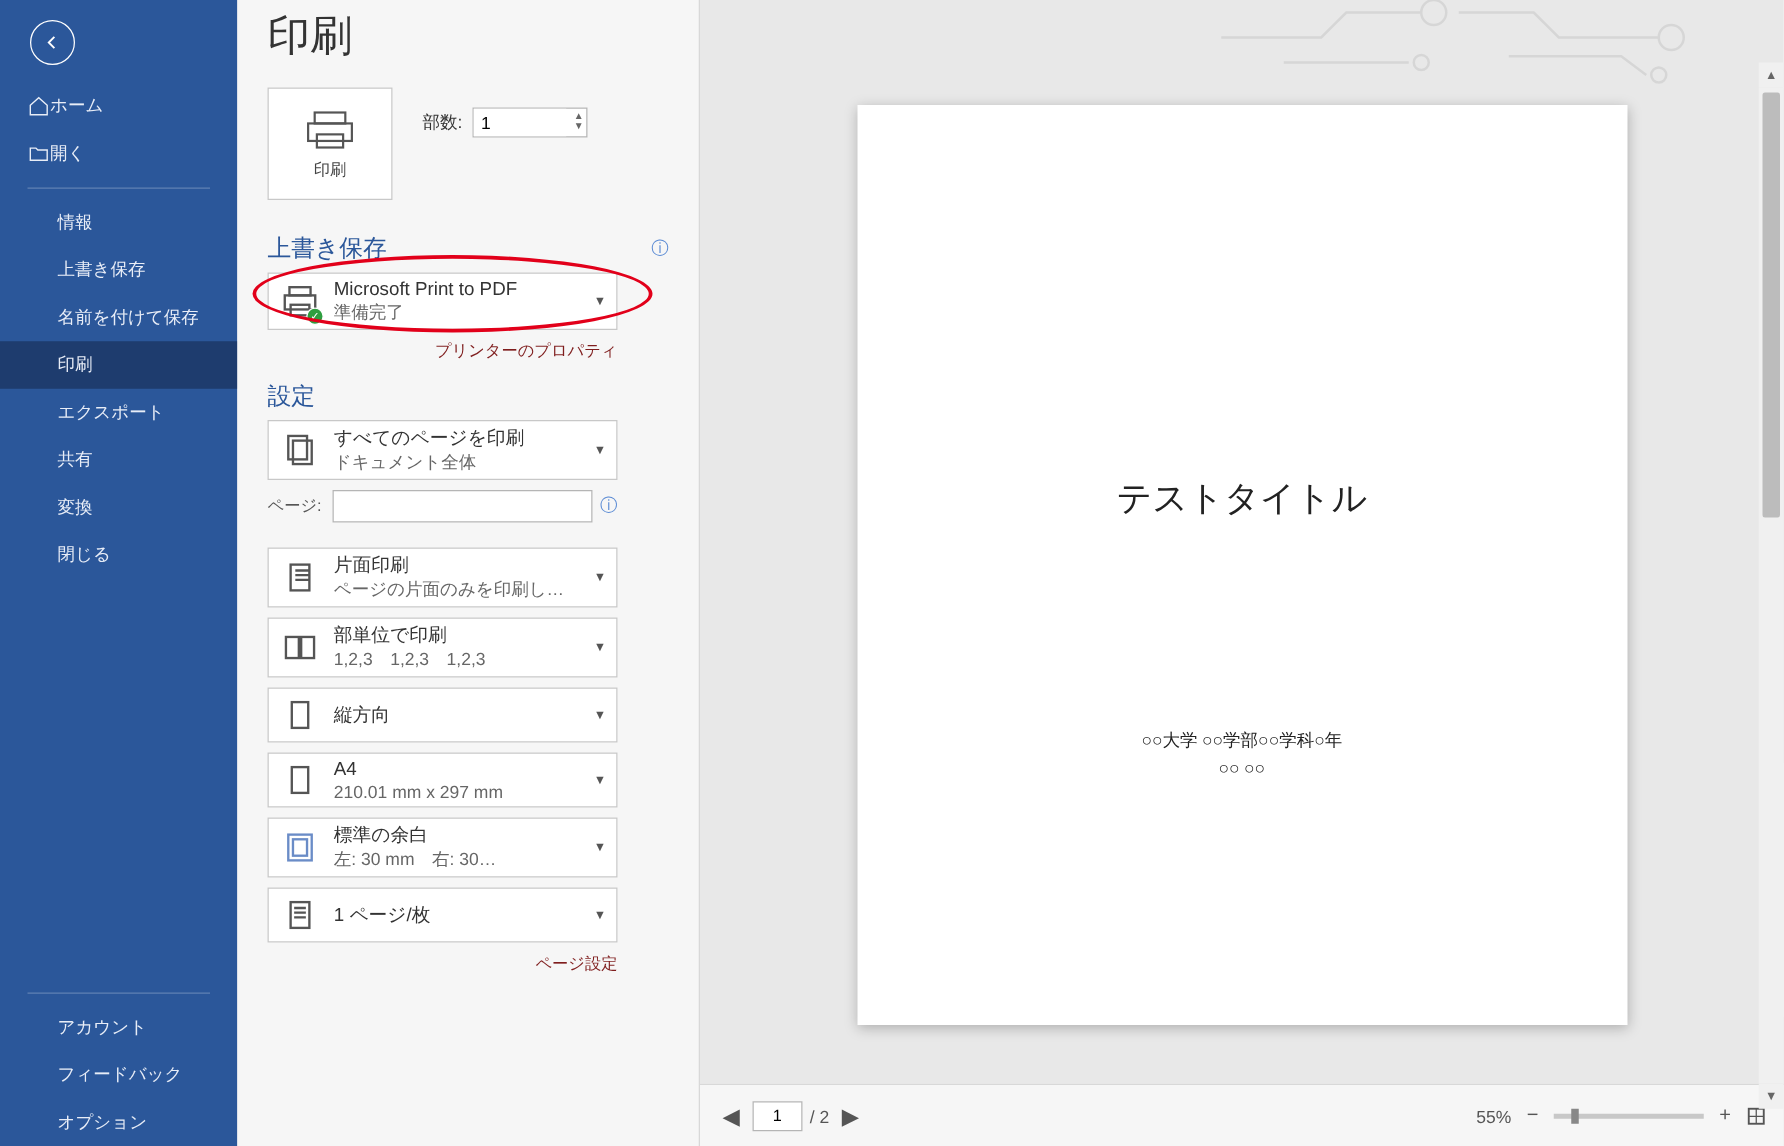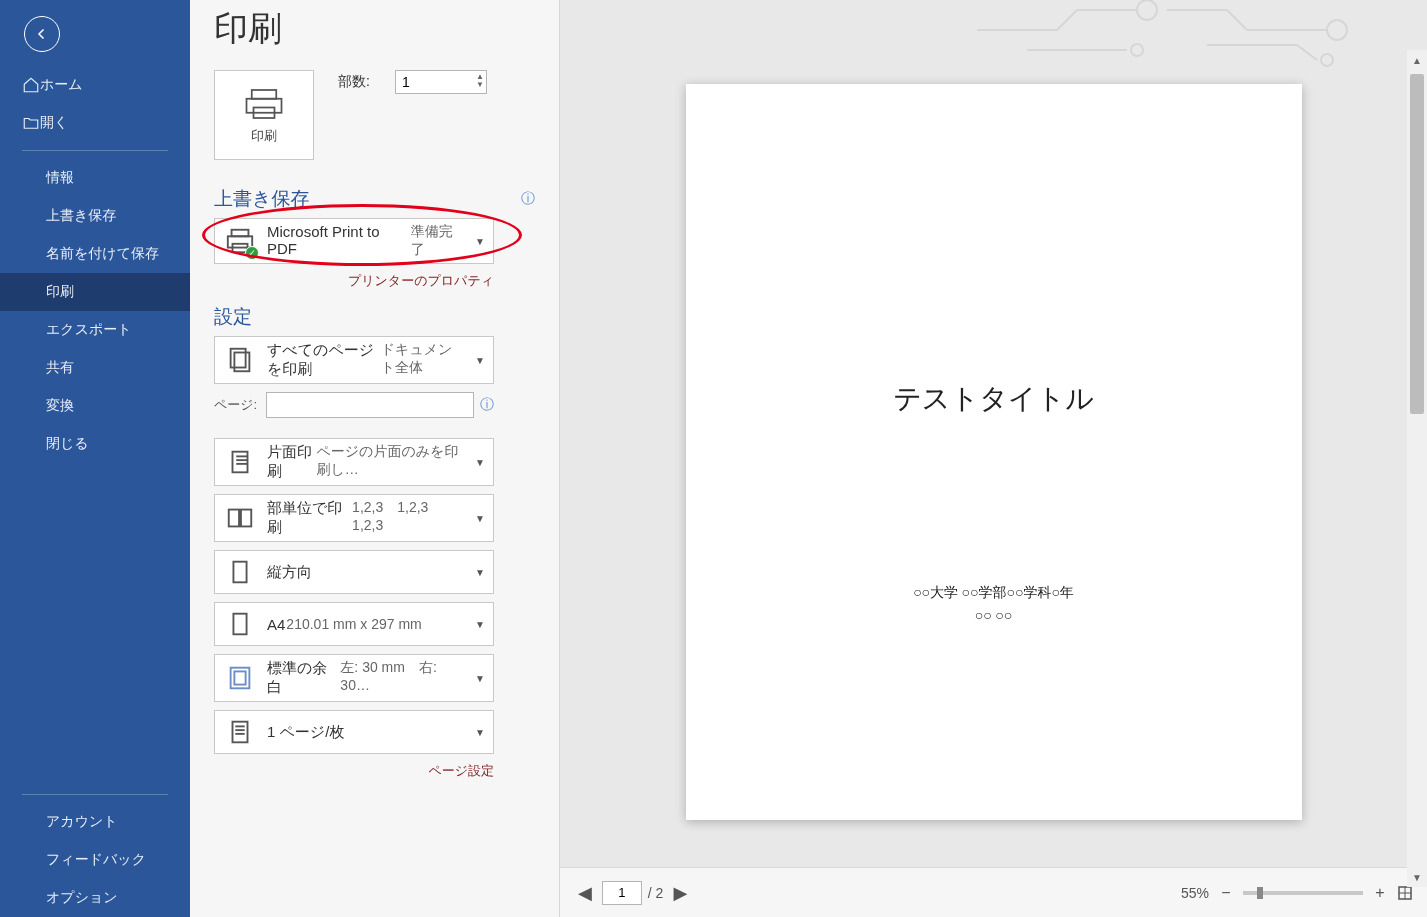--- a/index.html
+++ b/index.html
@@ -21,37 +21,37 @@
   .main { flex: 1; display: flex; background: #f6f6f6; position: relative; }
 
   
   .settings-col { width: 370px; padding: 0 24px 16px 24px; overflow: hidden; border-right: 1px solid #d8d8d8; background: #f6f6f6; }
   .page-title { font-size: 34px; font-weight: 300; color: #333; margin: 6px 0 18px 0; }
 
   .print-row { display: flex; align-items: flex-start; gap: 24px; margin-bottom: 26px; }
   .print-btn { width: 100px; height: 90px; border: 1px solid #c8c8c8; background: #fff; display: flex; flex-direction: column; align-items: center; justify-content: center; cursor: pointer; }
   .print-btn svg { width: 42px; height: 38px; stroke: #555; fill: none; stroke-width: 2; }
   .print-btn .lbl { font-size: 13px; color: #444; margin-top: 4px; }
-  .copies-group { display: flex; align-items: center; gap: 25px; margin-top: 0; }
+  .copies-group { display: flex; align-items: center; gap: 8px; margin-top: 16px; }
   .copies-group .lbl { font-size: 14px; color: #333; }
   .spinner { position: relative; width: 92px; height: 24px; border: 1px solid #b5b5b5; background: #fff; }
   .spinner input { width: 74px; height: 100%; border: none; padding: 0 6px; font-size: 14px; outline: none; }
   .spinner .arrows { position: absolute; right: 2px; top: 2px; display: flex; flex-direction: column; gap: 0; }
   .spinner .arrows span { font-size: 8px; line-height: 8px; color: #666; cursor: pointer; }
 
   .section-label { display: flex; align-items: center; justify-content: space-between; color: #2b579a; font-size: 19px; font-weight: 400; margin-bottom: 6px; }
   .section-label .info-icon { color: #5b8bd4; font-size: 14px; }
 
   .annotate-wrap { position: relative; margin-bottom: 4px; }
   .annotate-ellipse { position: absolute; left: -12px; top: -14px; width: 320px; height: 62px; border: 3px solid #e2001a; border-radius: 50%; pointer-events: none; z-index: 5; }
 
   .dropdown { width: 280px; background: #fff; border: 1px solid #c8c8c8; display: flex; align-items: center; padding: 4px 8px; gap: 10px; cursor: pointer; position: relative; margin-bottom: 8px; }
   .dropdown .icon-slot { width: 34px; height: 34px; display: flex; align-items: center; justify-content: center; position: relative; }
   .dropdown .icon-slot svg { width: 30px; height: 30px; }
-  .dropdown .txt { flex: 1; display: flex; flex-direction: row; gap: 1px; }
+  .dropdown .txt { flex: 1; display: flex; flex-direction: column; gap: 1px; }
   .dropdown .txt .line1 { font-size: 15px; color: #333; }
   .dropdown .txt .line2 { font-size: 14px; color: #666; }
   .dropdown .caret { font-size: 10px; color: #555; }
 
   .link-right { display: block; text-align: right; color: #7f1d1d; font-size: 13px; cursor: pointer; margin-bottom: 14px; width: 280px; }
 
   .pages-row { display: flex; align-items: center; gap: 6px; margin-bottom: 20px; width: 280px; }
   .pages-row .lbl { font-size: 13px; color: #555; min-width: 46px; }
   .pages-row input { flex: 1; height: 26px; border: 1px solid #b5b5b5; padding: 0 6px; font-size: 13px; }
   .pages-row .info-icon { color: #5b8bd4; font-size: 14px; cursor: pointer; }

